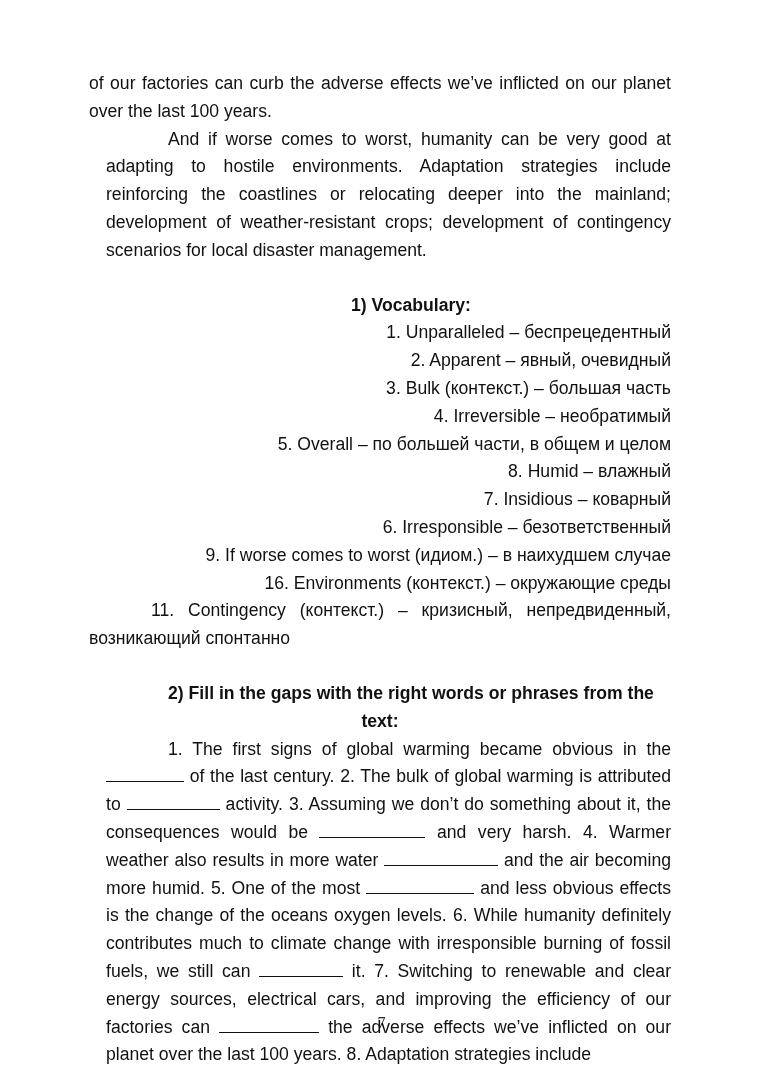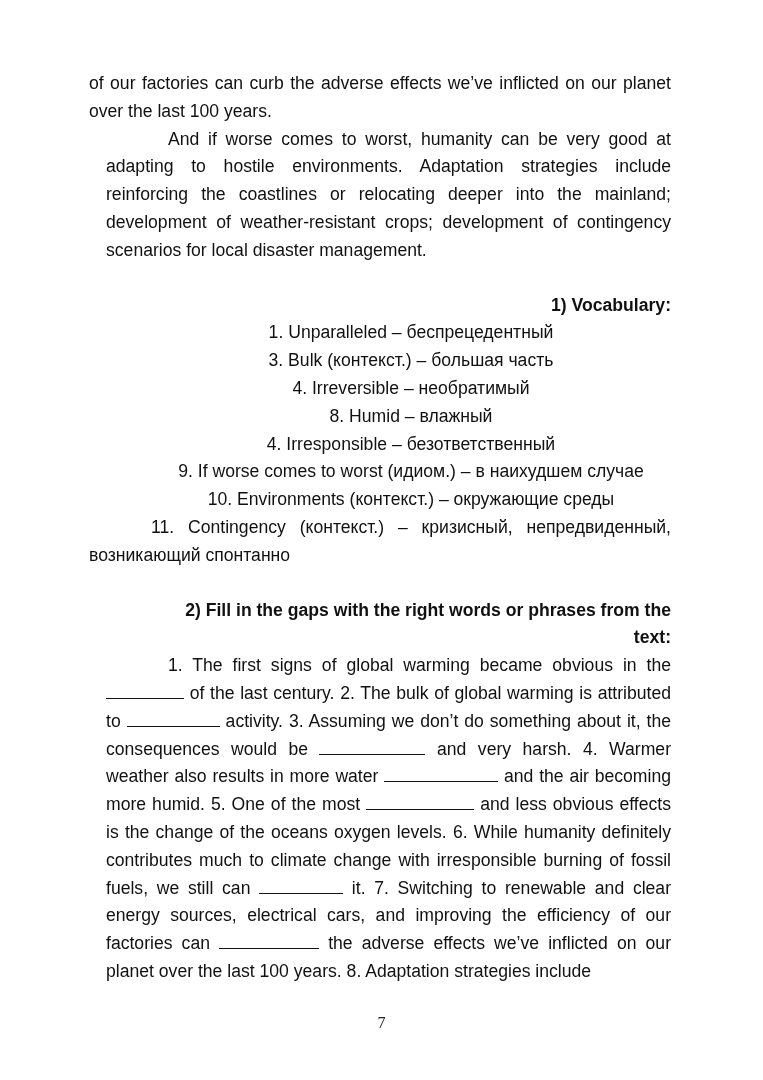--- a/index.html
+++ b/index.html
@@ -6,47 +6,50 @@
   body { width: 763px; height: 1080px; position: relative; overflow: hidden; }
   .page {
     position: absolute; left: 89px; top: 70px; width: 582px;
     font-family: Liberation Sans, sans-serif;
     font-size: 17.6px; line-height: 27.8px; color: #111111;
     text-align: justify;
   }
   p { margin: 0; }
   .indent { text-indent: 62px; margin-left: 17px; }
   .gap-section { height: 27px; }
-  .heading { font-weight: bold; text-indent: 62px; text-align: right; }
-  .vocab-item { padding-left: 62px; text-align: center; }
+  .heading { font-weight: bold; text-indent: 62px; text-align: center; }
+  .vocab-item { padding-left: 62px; text-align: right; }
   .vocab-item.wrap { padding-left: 0; text-indent: 62px; text-align: justify; }
   .blank { display: inline-block; border-bottom: 1px solid #111; height: 14px; vertical-align: baseline; }
   .page-number {
     position: absolute; left: 0; width: 763px; top: 1014px; text-align: center;
     font-family: "Liberation Serif", "DejaVu Serif", serif; font-size: 16px; color: #222;
   }
 </style>
 </head>
 <body>
 
 <div class="page">
   <p>of our factories can curb the adverse effects we’ve inflicted on our planet over the last 100 years.</p>
   <p class="indent">And if worse comes to worst, humanity can be very good at adapting to hostile environments. Adaptation strategies include reinforcing the coastlines or relocating deeper into the mainland; development of weather-resistant crops; development of contingency scenarios for local disaster management.</p>
 
   <div class="gap-section"></div>
 
   <p class="heading">1) Vocabulary:</p>
   <div>
     <p class="vocab-item">1. Unparalleled – беспрецедентный</p>
+    <p class="vocab-item">2. Apparent – явный, очевидный</p>
     <p class="vocab-item">3. Bulk (контекст.) – большая часть</p>
     <p class="vocab-item">4. Irreversible – необратимый</p>
+    <p class="vocab-item">5. Overall – по большей части, в общем и целом</p>
     <p class="vocab-item">8. Humid – влажный</p>
-    <p class="vocab-item">4. Irresponsible – безответственный</p>
+    <p class="vocab-item">7. Insidious – коварный</p>
+    <p class="vocab-item">6. Irresponsible – безответственный</p>
     <p class="vocab-item">9. If worse comes to worst (идиом.) – в наихудшем случае</p>
-    <p class="vocab-item">10. Environments (контекст.) – окружающие среды</p>
+    <p class="vocab-item">16. Environments (контекст.) – окружающие среды</p>
     <p class="vocab-item wrap">11. Contingency (контекст.) – кризисный, непредвиденный, возникающий спонтанно</p>
   </div>
 
   <div class="gap-section"></div>
 
   <p class="heading">2) Fill in the gaps with the right words or phrases from the text:</p>
   <p class="indent"><span>1. The first signs of global warming became obvious in the</span> <span class="blank" style="width:78px"></span> <span>of the last century. 2. The bulk of global warming is attributed to</span> <span class="blank" style="width:93px"></span> <span>activity. 3. Assuming we don’t do something about it, the consequences would be</span> <span class="blank" style="width:106px"></span> <span>and very harsh. 4. Warmer weather also results in more water</span> <span class="blank" style="width:114px"></span> <span>and the air becoming more humid. 5. One of the most</span> <span class="blank" style="width:108px"></span> <span>and less obvious effects is the change of the oceans oxygen levels. 6. While humanity definitely contributes much to climate change with irresponsible burning of fossil fuels, we still can</span> <span class="blank" style="width:84px"></span> <span>it. 7. Switching to renewable and clear energy sources, electrical cars, and improving the efficiency of our factories can</span> <span class="blank" style="width:100px"></span> <span>the adverse effects we’ve inflicted on our planet over the last 100 years. 8. Adaptation strategies include</span></p>
 </div>
 
 <div class="page-number">7</div>

